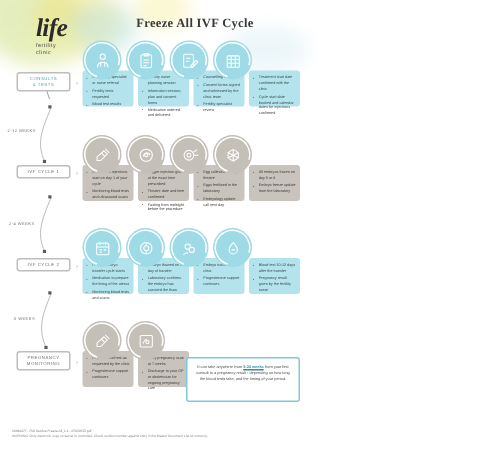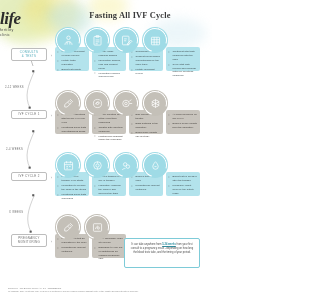--- a/index.html
+++ b/index.html
@@ -12,21 +12,21 @@
   
   .wash { position:absolute; border-radius:50%; filter:blur(6px); pointer-events:none; }
   .w1 { left:-14px; top:-16px; width:70px; height:56px; background:#cfe08a; opacity:.55; }
   .w2 { left:22px;  top:-10px; width:58px; height:46px; background:#f2e37a; opacity:.5; }
   .w3 { left:46px;  top:2px;   width:46px; height:34px; background:#bfe3dd; opacity:.55; }
   .w4 { left:4px;   top:16px;  width:52px; height:30px; background:#e8f0b8; opacity:.5; }
   .w5 { left:88px;  top:-8px;  width:40px; height:28px; background:#f6ef9e; opacity:.45; }
   .w6 { left:150px; top:18px;  width:56px; height:30px; background:#d6ecf3; opacity:.45; }
 
   
-  .logo { position:absolute; left:0; top:10px; width:52px; z-index:5; }
+  .logo { position:absolute; left:24px; top:10px; width:52px; z-index:5; }
   .logo-word { font-family:"Liberation Serif", serif; font-size:17px; font-style:italic;
                font-weight:700; color:#2b2b2b; line-height:1; letter-spacing:-.5px; }
   .logo-sub { font-size:3.6px; color:#4a4a4a; letter-spacing:.35px; line-height:1.45;
               margin-top:1px; text-transform:lowercase; }
 
   
   .title { position:absolute; left:60px; top:11px; width:140px; text-align:center;
            font-family:"Liberation Serif", serif; font-weight:700; font-size:8.4px;
            color:#3a3a3a; letter-spacing:.2px; z-index:6; }
 
@@ -93,21 +93,21 @@
 <div class="wash w4"></div>
 <div class="wash w5"></div>
 <div class="wash w6"></div>
 
 <div class="logo">
   <div class="logo-word">life</div>
   <div class="logo-sub" style="white-space:pre-line">fertility
 clinic</div>
 </div>
 
-<div class="title">Fasting All IVF Cycle</div>
+<div class="title">Freeze All IVF Cycle</div>
 
 <svg class="conn" viewBox="0 0 212 300">
   <path d="M34 72 C 28 86, 24 96, 30 108" stroke="#9a9a9a" stroke-width=".45" fill="none"></path>
   <path d="M34 132 C 28 146, 24 156, 30 168" stroke="#9a9a9a" stroke-width=".45" fill="none"></path>
   <path d="M34 196 C 28 210, 25 220, 31 232" stroke="#9a9a9a" stroke-width=".45" fill="none"></path>
   <rect x="32.2" y="70.2" width="2.1" height="2.1" fill="#5a5a5a"></rect>
   <rect x="28.6" y="106.6" width="2.1" height="2.1" fill="#5a5a5a"></rect>
   <rect x="32.2" y="130.2" width="2.1" height="2.1" fill="#5a5a5a"></rect>
   <rect x="28.6" y="166.6" width="2.1" height="2.1" fill="#5a5a5a"></rect>
   <rect x="32.2" y="194.2" width="2.1" height="2.1" fill="#5a5a5a"></rect>

